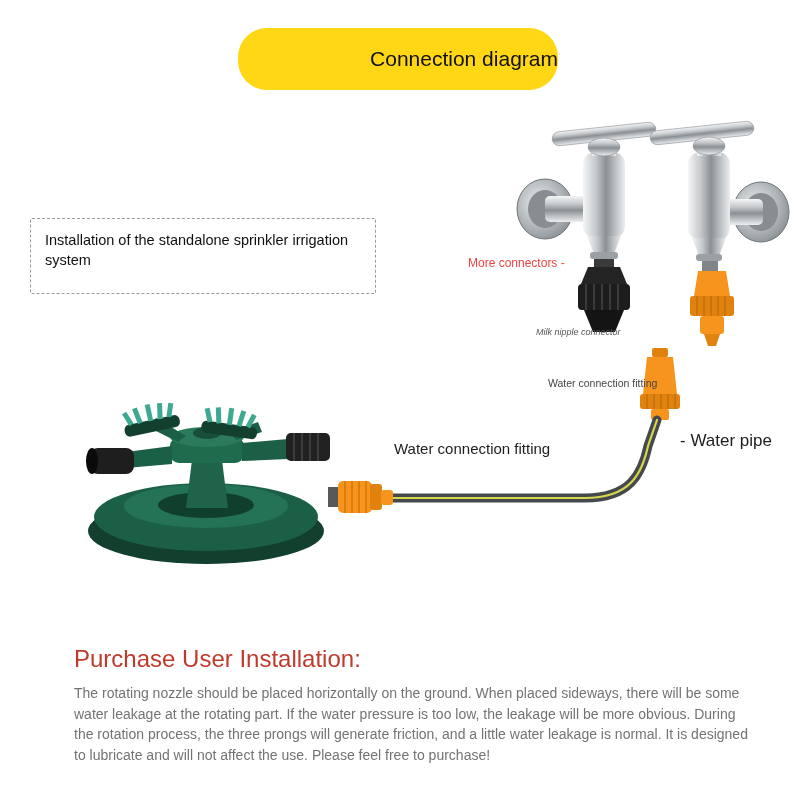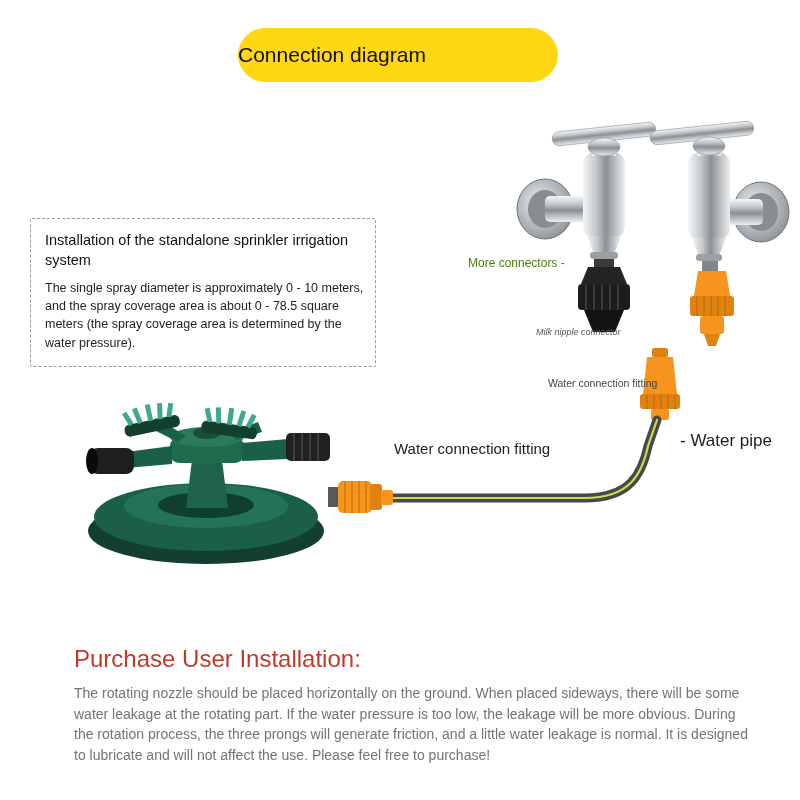--- a/index.html
+++ b/index.html
@@ -3,36 +3,36 @@
 <meta charset="utf-8">
 <style>
   html,body{margin:0;padding:0;background:#fff;}
   .page{
     position:relative;width:800px;height:800px;background:#ffffff;
     font-family:"Liberation Sans",sans-serif;overflow:hidden;color:#1a1a1a;
   }
   .svg-layer{position:absolute;left:0;top:0;z-index:1;}
 
   .banner{
-    position:absolute;left:238px;top:28px;width:320px;height:54px;z-index:2;
+    position:absolute;left:238px;top:28px;width:320px;height:62px;z-index:2;
     background:var(--banner_yellow,#ffd715);border-radius:29px;
-    display:flex;align-items:center;justify-content:flex-start;
+    display:flex;align-items:center;justify-content:flex-end;
   }
   .banner span{font-size:21px;font-weight:500;color:#111;}
 
   .info-box{
     position:absolute;left:30px;top:218px;width:346px;z-index:2;
     border:1.5px dashed #9a9a9a;border-radius:2px;
     padding:12px 2px 14px 14px;box-sizing:border-box;background:#fff;
   }
   .info-title{font-size:14.5px;color:#101010;line-height:1.35;margin-bottom:9px;}
   .info-body{font-size:12.5px;color:#222;font-weight:500;line-height:1.45;}
 
   .label{position:absolute;z-index:2;white-space:nowrap;}
-  .label-more-connectors{left:468px;top:256px;font-size:12px;color:#4d7c0f;}
+  .label-more-connectors{left:468px;top:256px;font-size:12px;color:#ef4444;}
   .label-milk-nipple{left:536px;top:327px;font-size:9px;color:#555;font-style:italic;}
   .label-fitting-top{left:548px;top:377px;font-size:10.5px;color:#444;}
   .label-fitting-main{left:394px;top:440px;font-size:15px;color:#1d1d1d;}
   .label-water-pipe{left:680px;top:431px;font-size:17px;color:#1d1d1d;}
 
   .instructions{position:absolute;left:74px;top:645px;width:676px;z-index:2;}
   .instructions-title{
     color:var(--instructions_red,#bf3a2b);font-size:24px;font-weight:500;
     margin:0 0 10px 0;
   }
@@ -185,21 +185,20 @@
         <rect x="338" y="481" width="34" height="32" rx="5" class="c-orange"></rect>
         <path d="M345 481 V513 M352 481 V513 M359 481 V513 M366 481 V513" stroke="#d97f0e" stroke-width="2" fill="none"></path>
         <rect x="370" y="484" width="12" height="26" rx="3" class="c-orange-dk"></rect>
         <rect x="381" y="490" width="12" height="15" rx="3" class="c-orange"></rect>
       </g>
     </g>
   </svg>
 
   <div class="info-box">
     <div class="info-title">Installation of the standalone sprinkler irrigation system</div>
-    <div class="info-body">The single spray diameter is approximately 0 - 10 meters, and the spray coverage area is about 0 - 78.5 square meters (the spray coverage area is determined by the water pressure).</div>
   </div>
 
   <div class="label label-more-connectors">More connectors -</div>
   <div class="label label-milk-nipple">Milk nipple connector</div>
   <div class="label label-fitting-top">Water connection fitting</div>
   <div class="label label-fitting-main">Water connection fitting</div>
   <div class="label label-water-pipe">- Water pipe</div>
 
   <div class="instructions">
     <div class="instructions-title">Purchase User Installation:</div>

